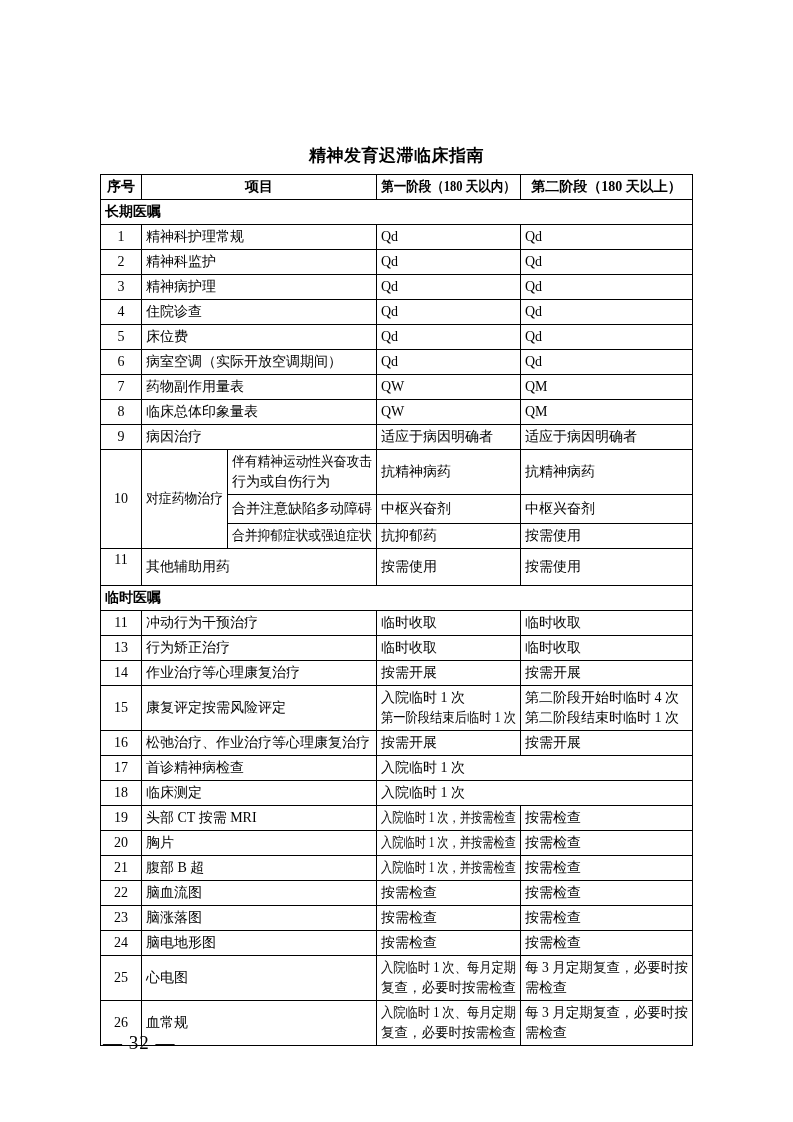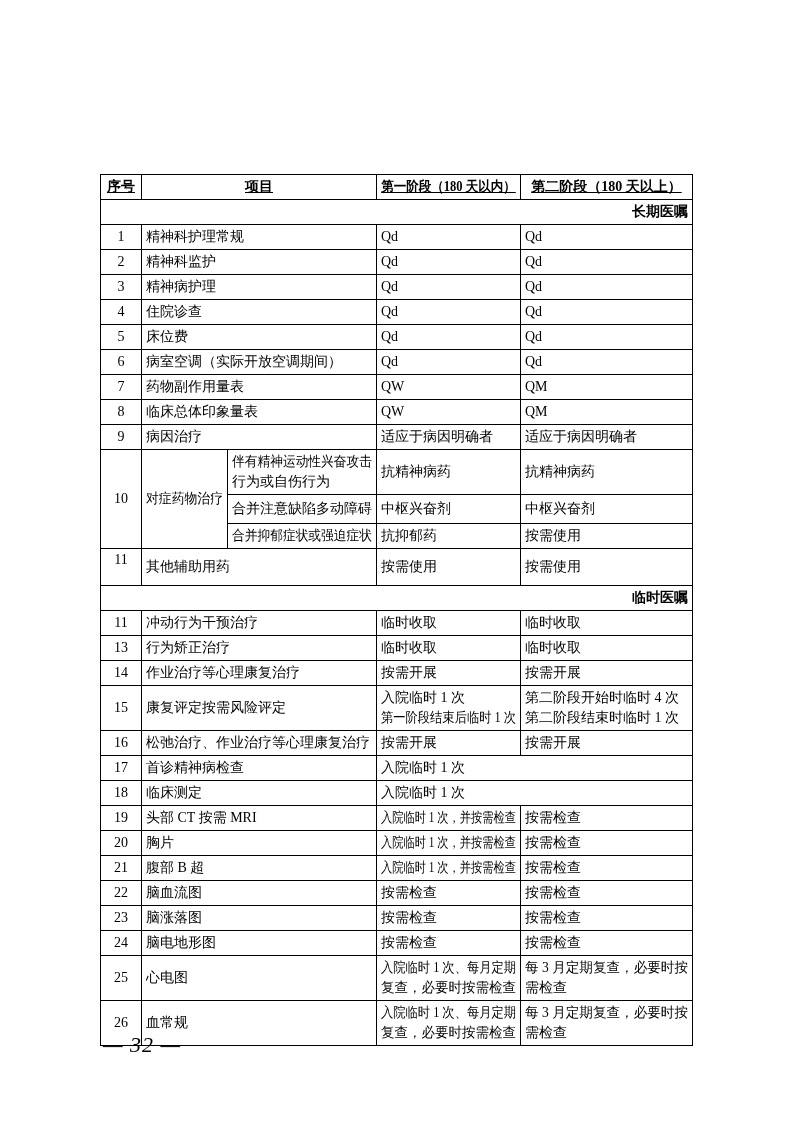--- a/index.html
+++ b/index.html
@@ -20,40 +20,41 @@
   }
   td, th {
     border: 1px solid #000;
     font-size: 14px; font-weight: normal;
     vertical-align: middle;
     padding: 2px 4px;
     overflow: hidden;
   }
   .ln { line-height: 20px; white-space: nowrap; }
   tr { height: 24px; }
-  thead tr { height: 25px; text-decoration: underline; }
+  thead tr { height: 25px; }
   th { text-align: center; }
   th .ln { font-weight: bold; }
   tr.section-row { height: 23px; }
-  td.c-section { text-align: right; font-weight: bold; }
+  td.c-section { text-align: left; font-weight: bold; }
   td.c-section .ln { font-weight: bold; }
   td.c-no { text-align: center; }
   td.c-item, td.c-cond, td.c-val { text-align: left; }
   tr.r29 { height: 29px; }
   tr.r37 { height: 37px; }
   td.v-top { vertical-align: top; padding-top: 1px; margin-top: 32px; }
   .page-number {
     position: absolute; top: 1032px; left: 103px;
-    font-size: 22px; letter-spacing: 1px; font-style: italic;
+    font-size: 19px; letter-spacing: 1px;
   }
 </style>
 </head>
 <body>
 
 <div class="page">
+  <div class="doc-title">精神发育迟滞临床指南</div>
 
   <table class="guide">
     <colgroup>
       <col style="width:41px">
       <col style="width:86px">
       <col style="width:149px">
       <col style="width:144px">
       <col style="width:172px">
     </colgroup>
     <thead>

